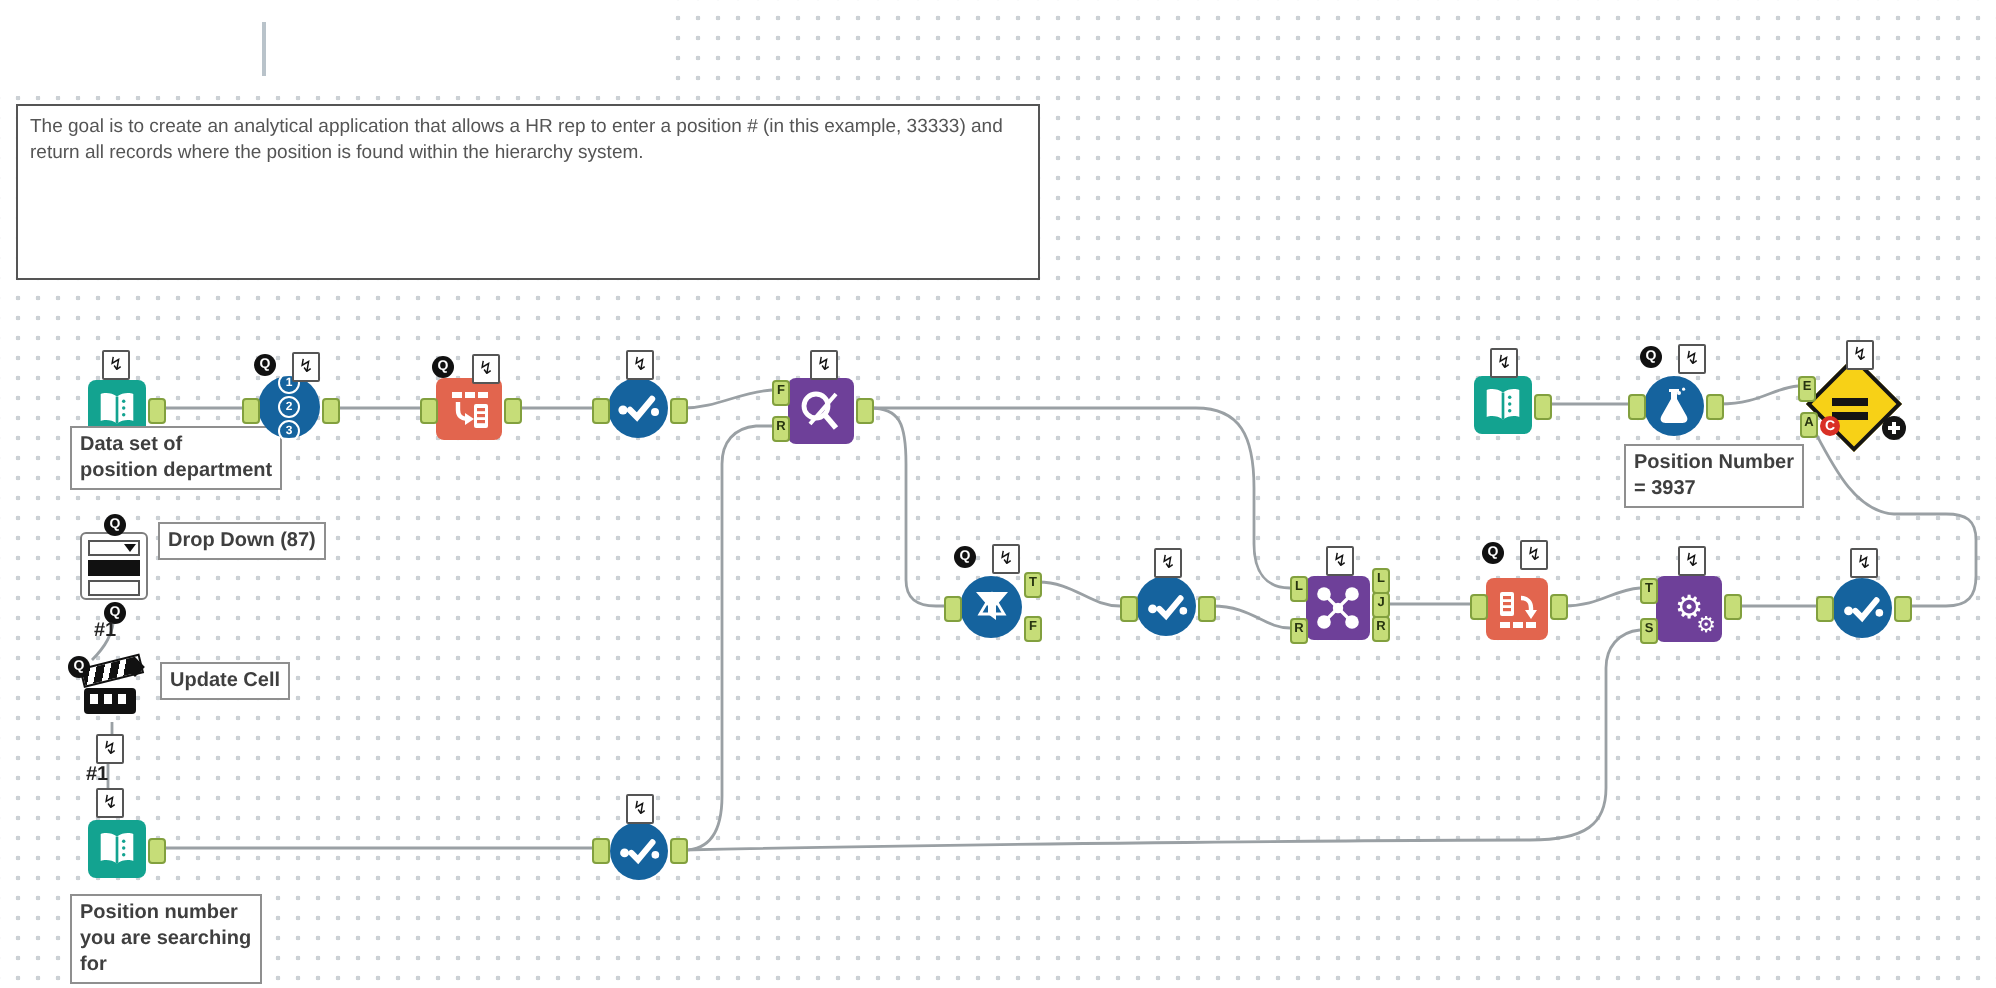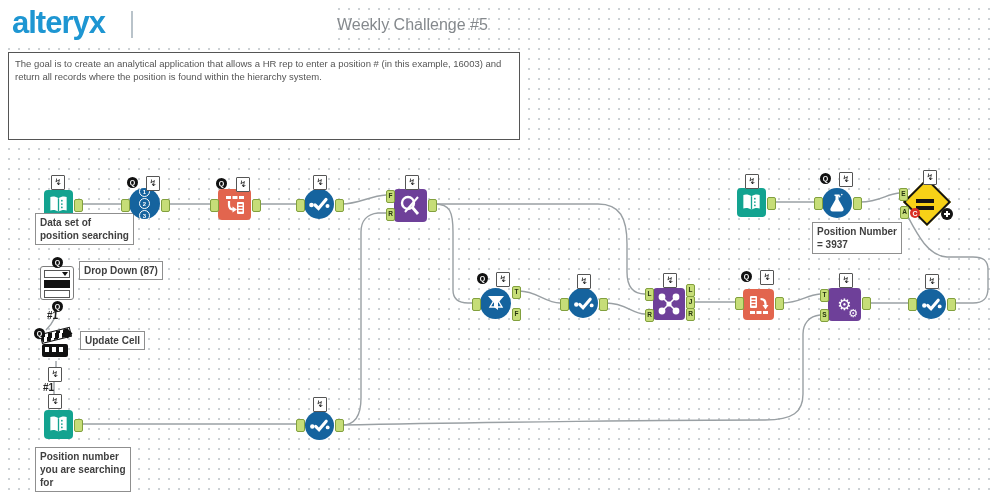--- a/index.html
+++ b/index.html
@@ -56,26 +56,24 @@
   .plus-badge::after{left:5.3px;top:3px;width:1.6px;height:6px;}
   .cbadge{position:absolute;width:10px;height:10px;border-radius:50%;background:#D93025;color:#fff;font-size:7px;font-weight:bold;
           display:flex;align-items:center;justify-content:center;z-index:4;line-height:1;}
 </style>
 </head>
 <body>
 
 <div id="app">
 
   <div class="hdr-patch"></div>
-  <div class="logo">alteryx</div>
   <div class="hdr-div"></div>
-  <div class="challenge">Weekly Challenge #5</div>
 
   <div class="comment">
-    <p>The goal is to create an analytical application that allows a HR rep to enter a position # (in this example, 16003) and return all records where the position is found within the hierarchy system.</p>
+    <p>The goal is to create an analytical application that allows a HR rep to enter a position # (in this example, 33333) and return all records where the position is found within the hierarchy system.</p>
   </div>
 
   <svg class="wires" width="998" height="494" viewBox="0 0 998 494">
     <g fill="none" stroke="#9aa0a4" stroke-width="1.4">
       <path d="M81 204 H121"></path>
       <path d="M168 204 H210"></path>
       <path d="M259 204 H296"></path>
       <path d="M342 204 C358 204 370 196 386 195"></path>
       <path d="M435 204 C450 204 453 212 453 232 V290 C453 299 458 303 468 303 H472"></path>
       <path d="M435 204 H598 C620 204 627 218 627 244 V272 C627 286 633 294 645 294"></path>
@@ -102,21 +100,21 @@
       <path d="M12 5.5 C9.5 3.5 5.5 3.3 3.5 4.2 V18.2 C5.5 17.3 9.5 17.5 12 19.5 C14.5 17.5 18.5 17.3 20.5 18.2 V4.2 C18.5 3.3 14.5 3.5 12 5.5 Z" fill="#fff"></path>
       <line x1="12" y1="5.5" x2="12" y2="19.5" stroke="#13A390" stroke-width="1.4"></line>
       <circle cx="15.5" cy="8" r="0.9" fill="#13A390"></circle>
         <circle cx="15.5" cy="11.5" r="0.9" fill="#13A390"></circle>
         <circle cx="15.5" cy="15" r="0.9" fill="#13A390"></circle>
     </svg>
   </div>
   <div class="anchor" style="left:74px;top:199px;"></div>
   <div class="note" style="left:35px;top:213px;">
     <div>Data set of</div>
-    <div>position searching</div>
+    <div>position department</div>
   </div>
 
   <div class="q" style="left:127px;top:177px;">Q</div>
   <div class="bolt" style="left:146px;top:176px;">↯</div>
   <div class="anchor" style="left:121px;top:199px;"></div>
   <div class="tool circle blue" style="left:129px;top:188px;width:31px;height:31px;">
     <div class="ridrow">
       <div class="ridc">
           <span>1</span>
         </div>

